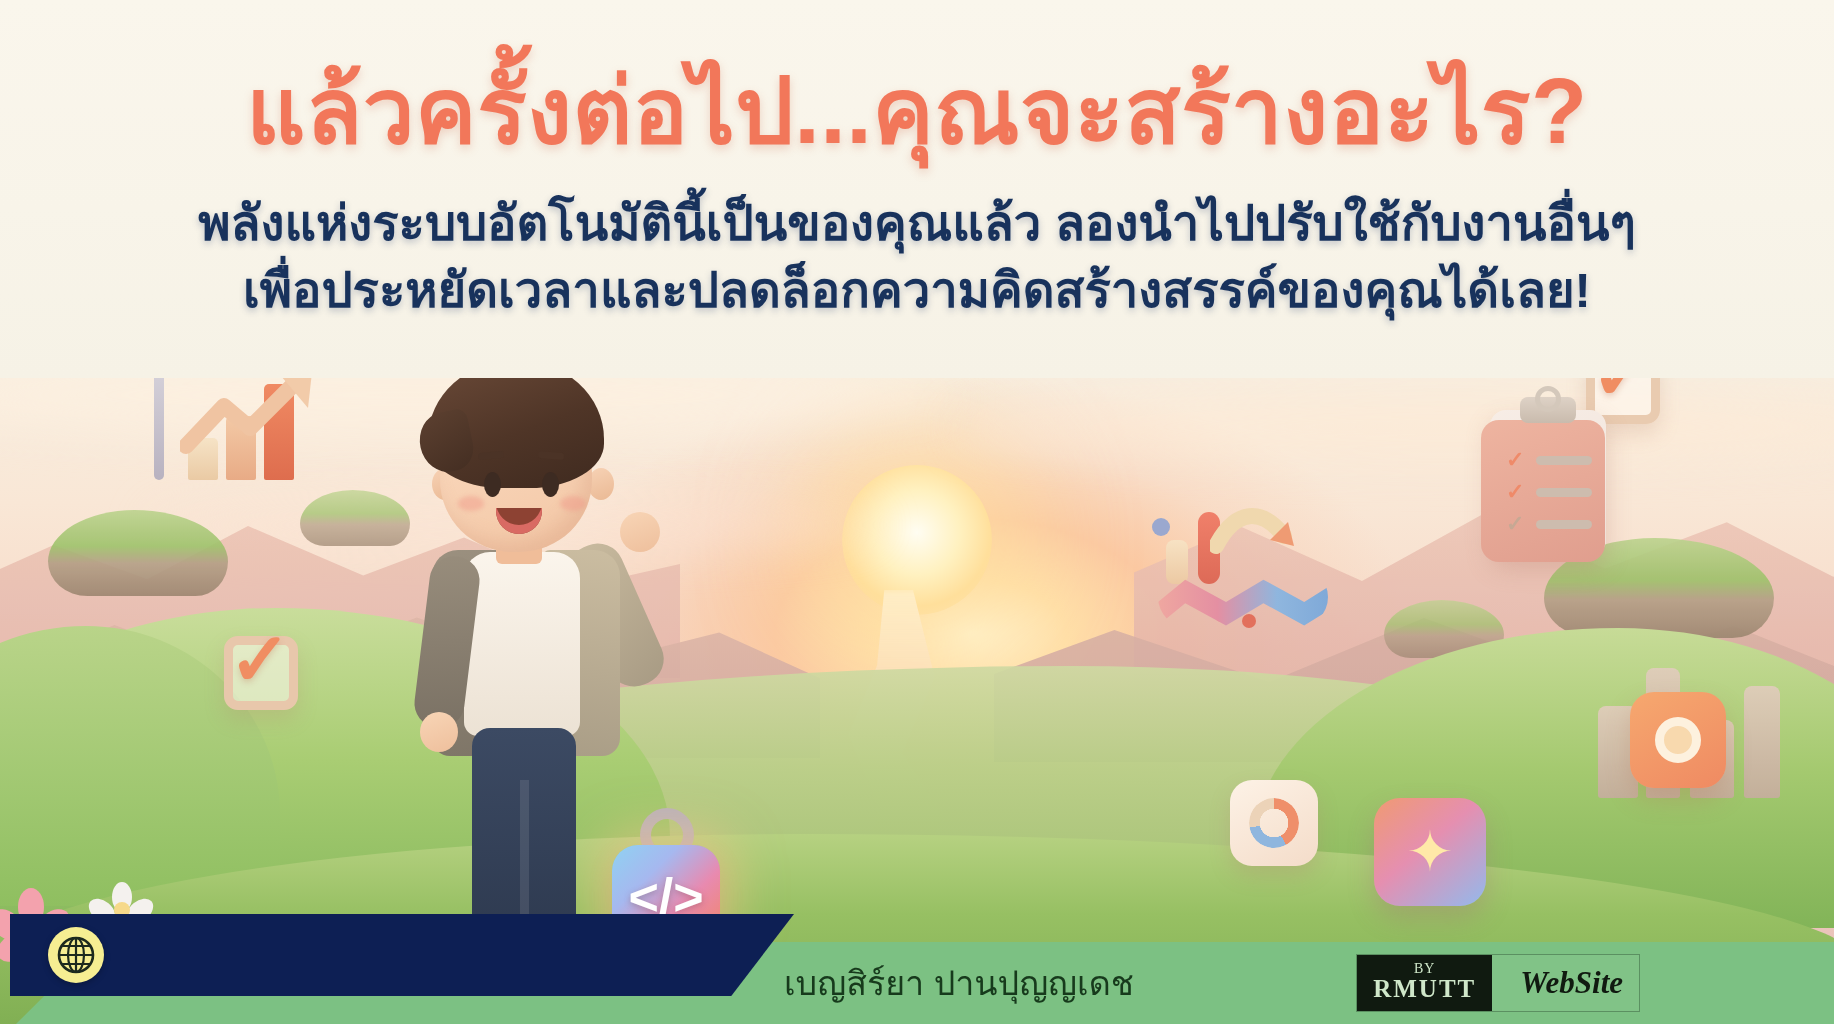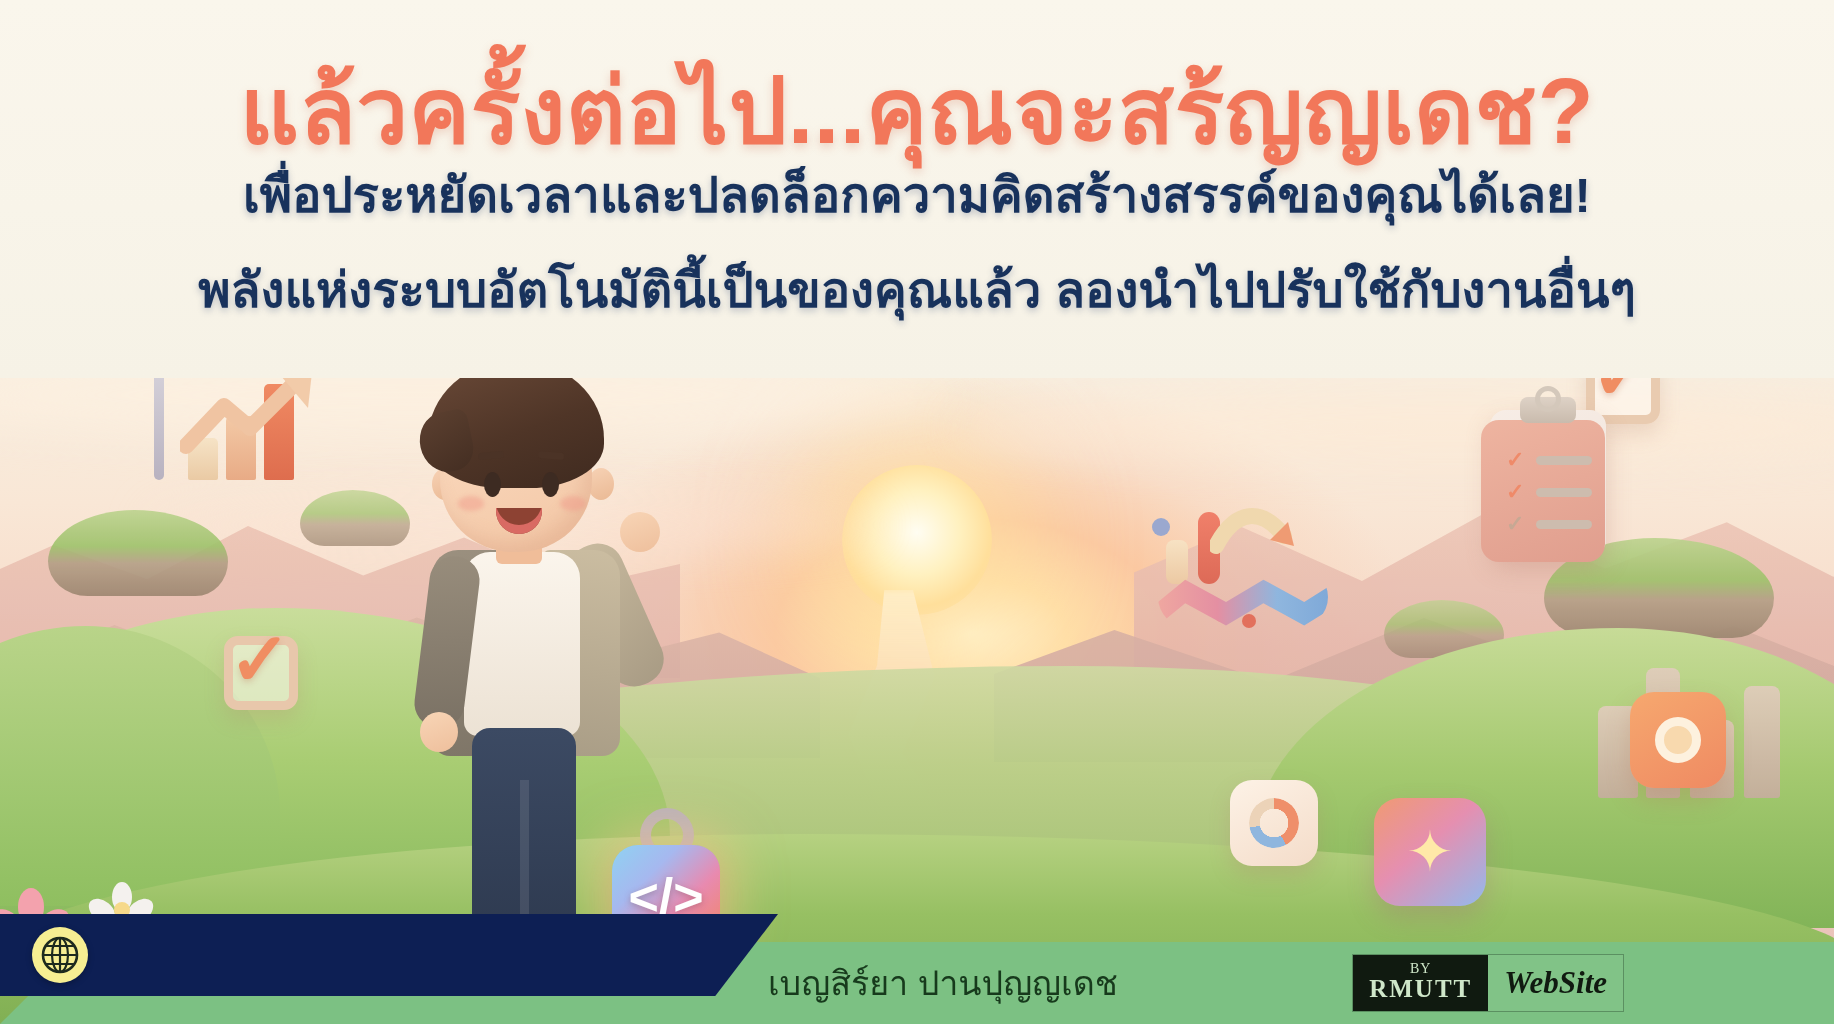--- a/index.html
+++ b/index.html
@@ -368,21 +368,21 @@
     content:""; position:absolute; left: 48px; top: 52px; width: 9px; height: 158px;
     background: rgba(255,255,255,0.10);
   }
   .ch-shoe { position:absolute; top: 566px; width: 62px; height: 40px; border-radius: 14px 18px 12px 12px;
     background: linear-gradient(180deg,#fbf8f2 0%, #dcd4c8 100%);
     box-shadow: 0 5px 10px rgba(110,100,80,0.3); }
   .ch-shoe.l { left: 62px; }
   .ch-shoe.r { left: 138px; }
 
   
-  .footer { position: absolute; left: 0; bottom: 0; width: 1666px; height: 110px; z-index: 40; }
+  .footer { position: absolute; left: 16px; bottom: 0; width: 1666px; height: 110px; z-index: 40; }
   .green-bar {
     position: absolute; left: 0; bottom: 0; width: 1834px; height: 82px;
     background: #7cc183;
     clip-path: polygon(4.5% 0%, 100% 0%, 100% 100%, 0% 100%);
   }
   .navy-bar {
     position: absolute; left: -6px; bottom: 28px; width: 784px; height: 82px;
     background: #0d1f54;
     clip-path: polygon(0% 0%, 100% 0%, 92% 100%, 0% 100%);
     display: flex; align-items: center; gap: 26px;
@@ -416,21 +416,21 @@
     padding: 2px 16px 4px;
     display: flex; flex-direction: column; align-items: center; justify-content: center;
     font-family: "Liberation Serif", serif;
   }
   .brand-by { font-size: 14px; letter-spacing: 1px; line-height: 1; }
   .brand-arit { font-size: 25px; letter-spacing: 2px; line-height: 1.05; font-weight: 700; }
   .brand-right {
     display:flex; align-items:center; padding: 0 16px;
     color: #101a10; font-size: 31px;
     font-family: "Liberation Serif", serif;
-    font-style: italic; font-weight: 700;
+    font-style: italic; font-weight: 700; margin-left: 12px;
   }
 
   
   .flower { position:absolute; z-index: 21; }
   .petal { position:absolute; width: 26px; height: 38px; border-radius: 50%; }
   .f-core { position:absolute; width: 20px; height: 20px; border-radius: 50%; background:#f6d98a; }
 </style>
 </head>
 <body>
 
@@ -570,23 +570,23 @@
       <div class="petal" style="left:-20px;top:0;width:20px;height:30px;background:#f4f1ee;transform:rotate(-50deg)"></div>
       <div class="petal" style="left:0;top:-14px;width:20px;height:30px;background:#f4f1ee;"></div>
       <div class="petal" style="left:18px;top:0;width:20px;height:30px;background:#f4f1ee;transform:rotate(50deg)"></div>
       <div class="petal" style="left:-12px;top:18px;width:20px;height:30px;background:#f4f1ee;transform:rotate(-120deg)"></div>
       <div class="petal" style="left:12px;top:18px;width:20px;height:30px;background:#f4f1ee;transform:rotate(120deg)"></div>
       <div class="f-core" style="left:2px;top:6px;width:16px;height:16px;"></div>
     </div>
   </div>
 
   <div class="header-zone">
-    <div class="headline">แล้วครั้งต่อไป...คุณจะสร้ญญเดช?</div>
+    <div class="headline">แล้วครั้งต่อไป...คุณจะสร้างอะไร?</div>
+    <div class="subline l1">พลังแห่งระบบอัตโนมัตินี้เป็นของคุณแล้ว ลองนำไปปรับใช้กับงานอื่นๆ</div>
     <div class="subline l2">เพื่อประหยัดเวลาและปลดล็อกความคิดสร้างสรรค์ของคุณได้เลย!</div>
-    <div class="subline l1">พลังแห่งระบบอัตโนมัตินี้เป็นของคุณแล้ว ลองนำไปปรับใช้กับงานอื่นๆ</div>
   </div>
 
   <div class="footer">
     <div class="green-bar"></div>
 
     <div class="presenter">เบญสิร์ยา  ปานปุญญเดช</div>
 
     <div class="navy-bar">
       <span class="globe-icon">
         <svg width="40" height="40" viewBox="0 0 40 40">

